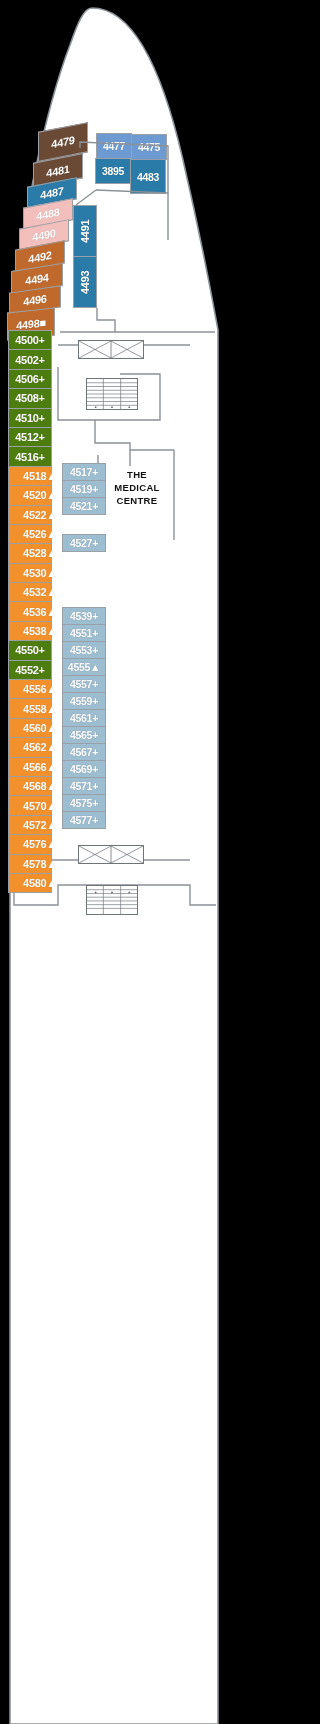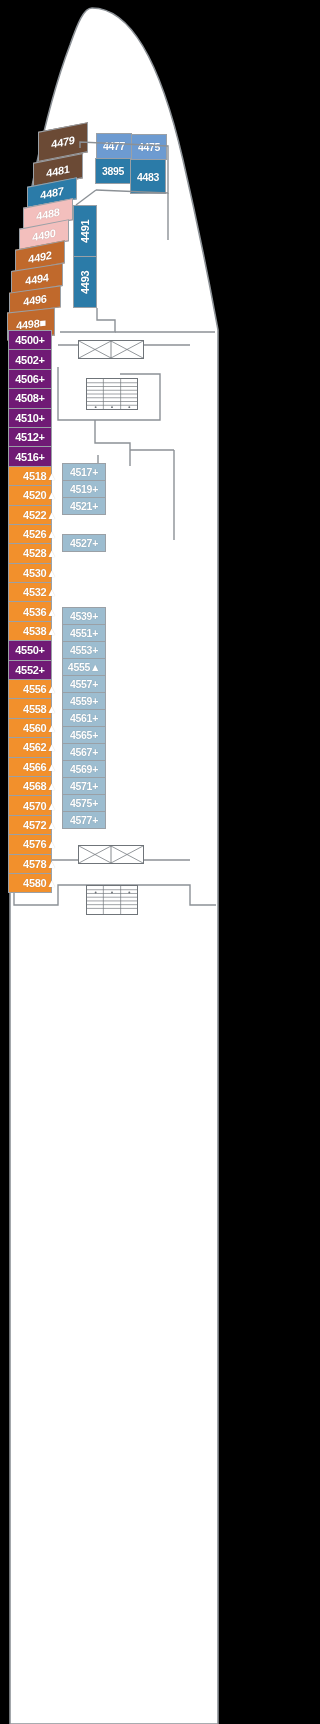--- a/index.html
+++ b/index.html
@@ -21,21 +21,21 @@
        letter-spacing:-0.3px;
        white-space:nowrap;
        text-shadow:0 0 1px rgba(0,0,0,.25);}
 
   
   .c-brown {background:#6b4a35;}
   .c-ltblue{background:#6d9bd1;}
   .c-dkblue{background:#2b7ba8;}
   .c-pink  {background:#f3bfbd;}
   .c-rust  {background:#c0692c;}
-  .c-yellow{background:#701a75;}
+  .c-yellow{background:#4d7c0f;}
   .c-orange{background:#f2902c;padding-left:20px;}
   .c-steel {background:#9dbdd0;}
 
   
   .rot{writing-mode:vertical-rl;transform:rotate(180deg);}
 
   
   #left-column{position:absolute;left:8px;top:330px;width:44px;}
   #left-column .cab{position:relative;left:0;top:0;width:44px;height:20.4px;
                     font-size:11px;margin-bottom:-1px;}
@@ -358,14 +358,19 @@
         <span>4571+</span>
       </div>
       <div class="cab c-steel">
         <span>4575+</span>
       </div>
       <div class="cab c-steel">
         <span>4577+</span>
       </div>
     </div>
 
+  <div id="medical-centre">
+    <div>THE</div>
+    <div>MEDICAL</div>
+    <div>CENTRE</div>
+  </div>
 
 </div>
 
 </body></html>

